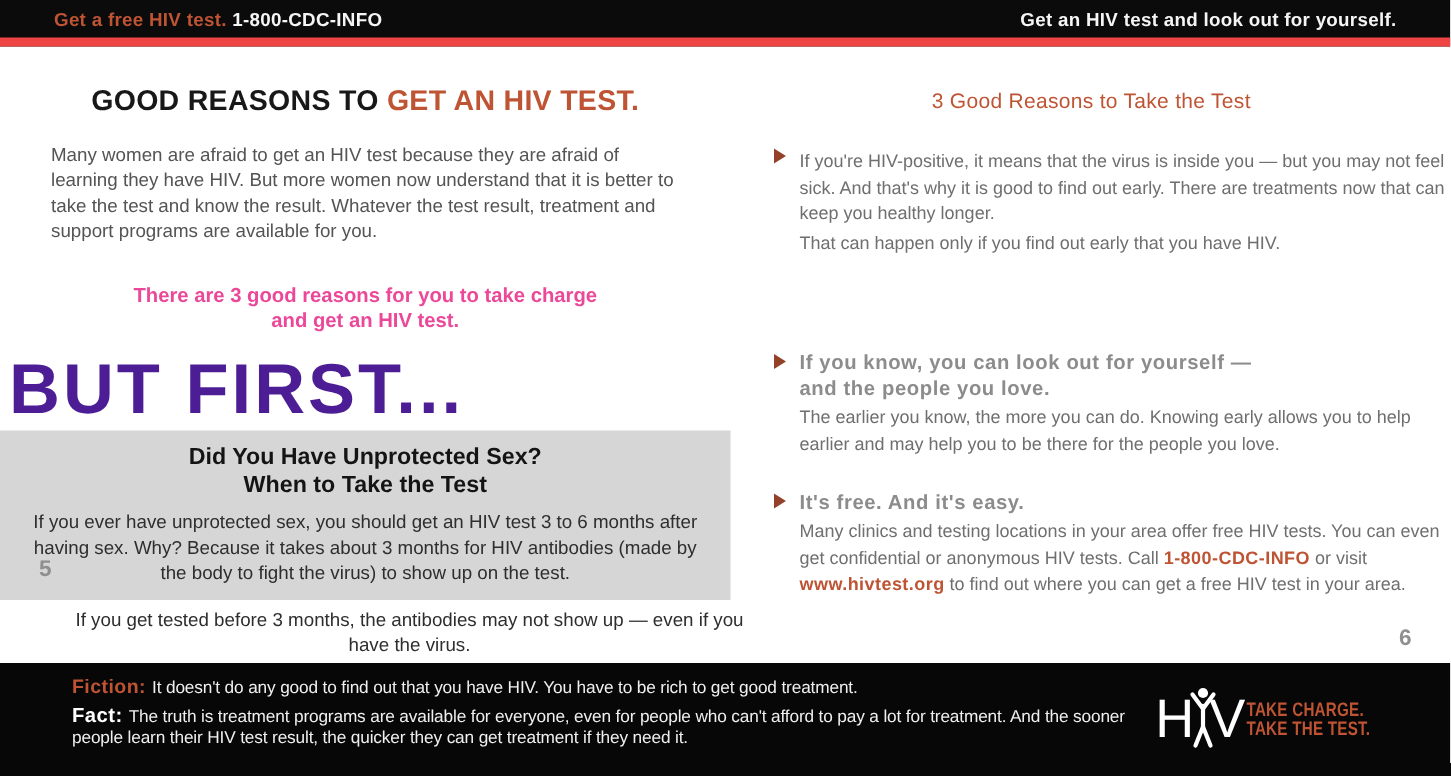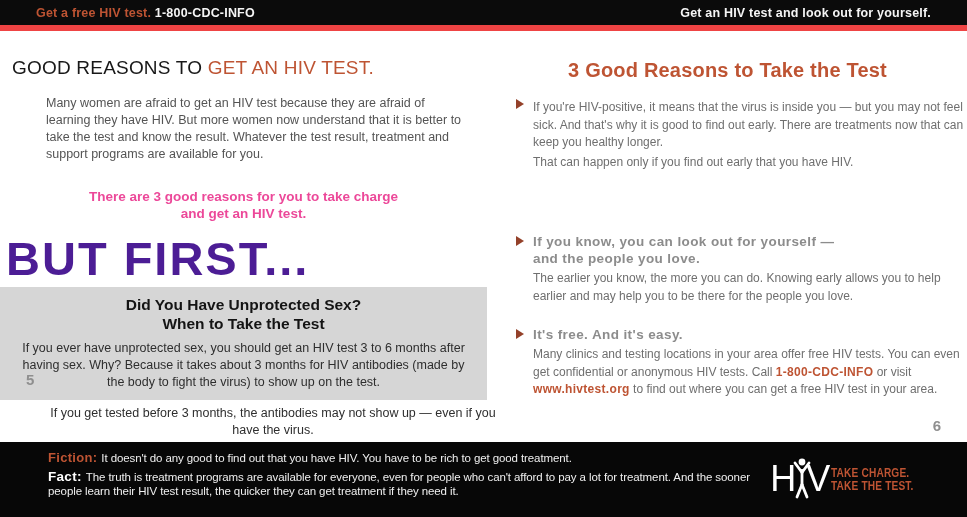--- a/index.html
+++ b/index.html
@@ -21,26 +21,26 @@
   .topbar .white { color:#f5f5f5; }
   .topbar-right { color:#f5f5f5; }
 
   
   .page { position:absolute; top:33px; height:409px; background:#fff; }
   .page.left  { left:0;    width:487px; }
   .page.right { left:500px; width:455px; }
 
   
   .lp-title {
-    position:absolute; top:24px; left:12px; width:100%;
-    font-size:19px; font-weight:normal; color:#181818;
+    position:absolute; top:24px; left:0; width:100%;
+    text-align:center; font-size:19px; font-weight:bold; color:#181818;
     letter-spacing:.2px;
   }
   .lp-intro {
-    position:absolute; top:62px; left:46px; width:424px;
+    position:absolute; top:62px; left:34px; width:424px;
     font-size:12.5px; line-height:17px; color:#545454;
   }
   .lp-callout {
     position:absolute; top:155px; left:0; width:100%;
     text-align:center; font-size:13.5px; line-height:17px;
     font-weight:bold; color:#ec4899;
   }
   .lp-watermark {
     position:absolute; top:201px; left:6px; z-index:0;
     font-size:47px; line-height:50px; font-weight:bold;
@@ -61,21 +61,21 @@
   .graybox p.second { margin-top:14px;margin-left:46px; }
   .pagenum {
     position:absolute; font-size:15px; font-weight:bold; color:#8f8f8f;
   }
   .pagenum.pn-left  { left:26px; bottom:12px; }
   .pagenum.pn-right { right:14px; bottom:8px; }
 
   
   .rp-heading {
     position:absolute; top:26px; left:0; width:100%;
-    text-align:center; font-size:20px; font-weight:bold; letter-spacing:.2px;
+    text-align:center; font-size:14px; font-weight:normal; letter-spacing:.2px;
   }
   .reason { position:absolute; left:16px; right:6px; padding-left:17px; }
   .reason .arrow {
     position:absolute; left:0; top:3px; width:0; height:0;
     border-top:5.5px solid transparent; border-bottom:5.5px solid transparent;
     border-left:8px solid #94412a;
   }
   .rtitle {
     font-size:13.5px; line-height:17px; font-weight:bold;
     color:#8c8c8c; letter-spacing:.4px;

